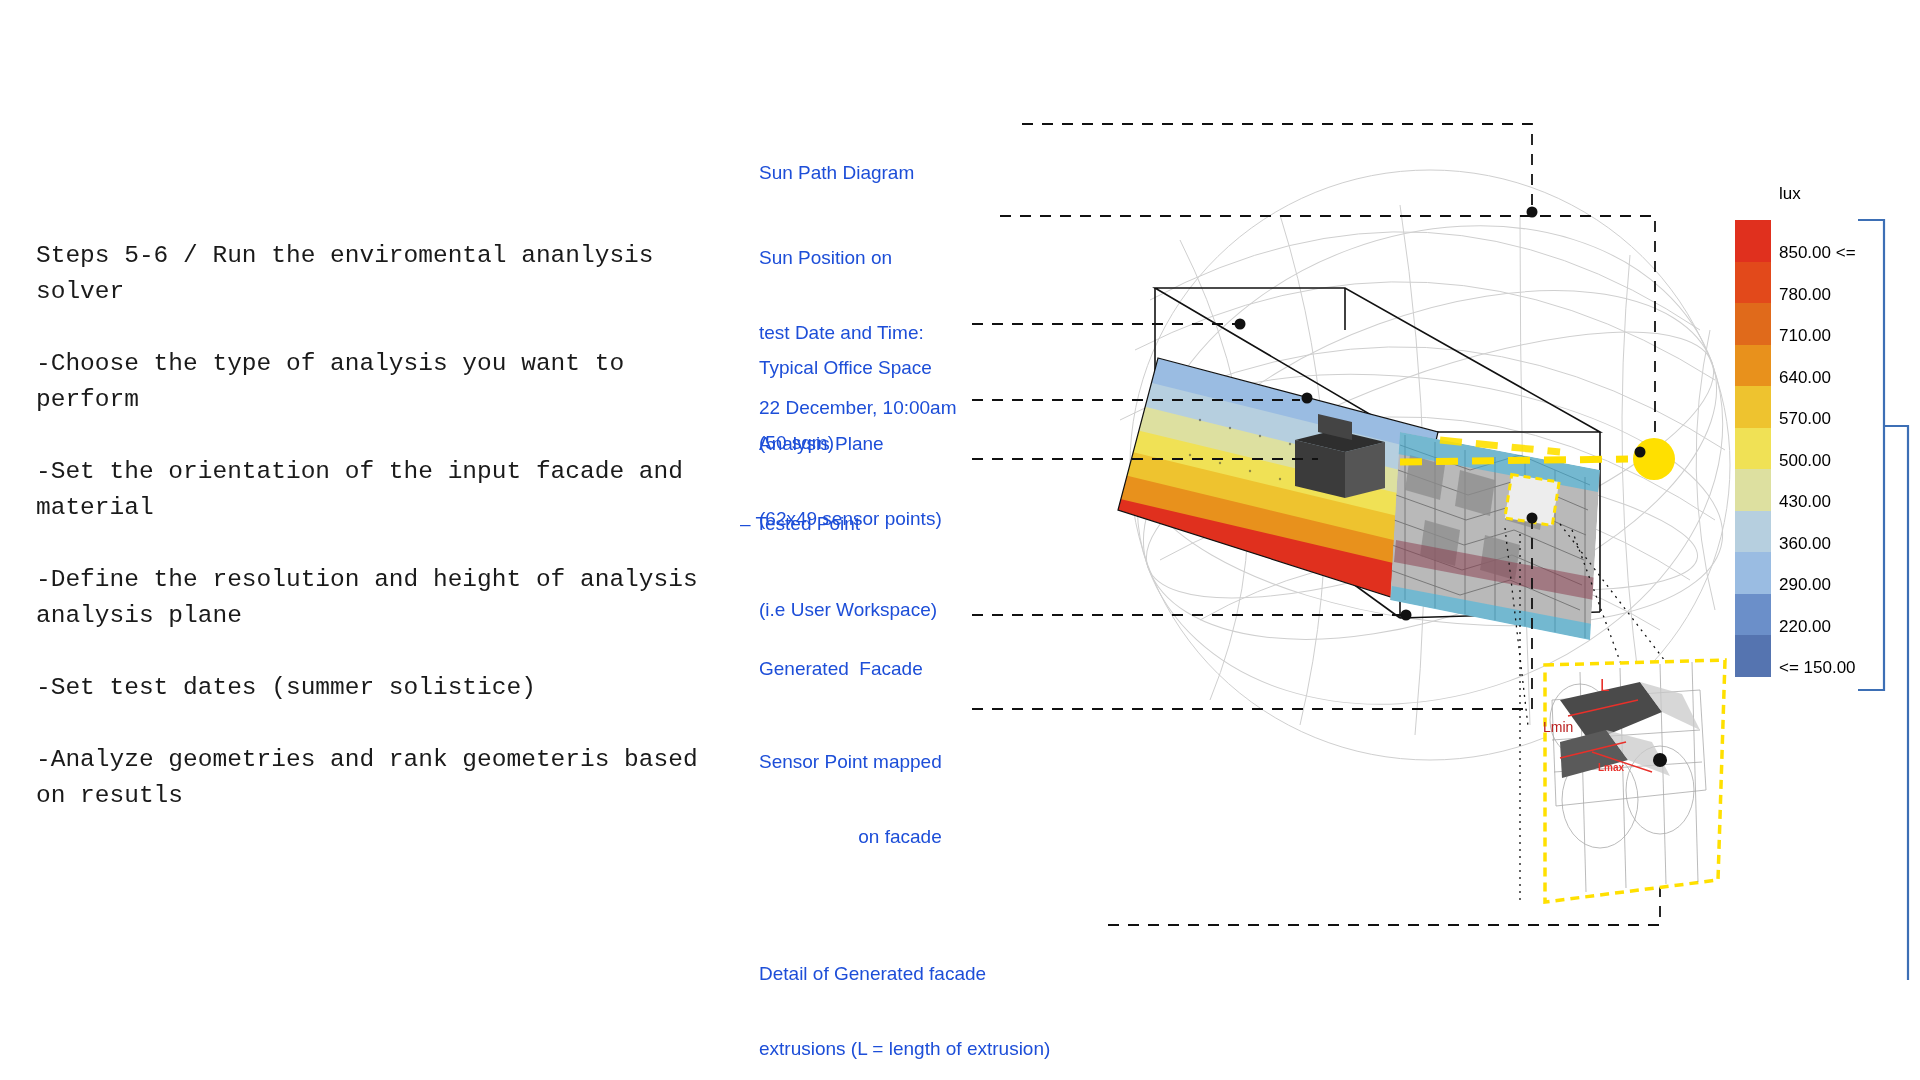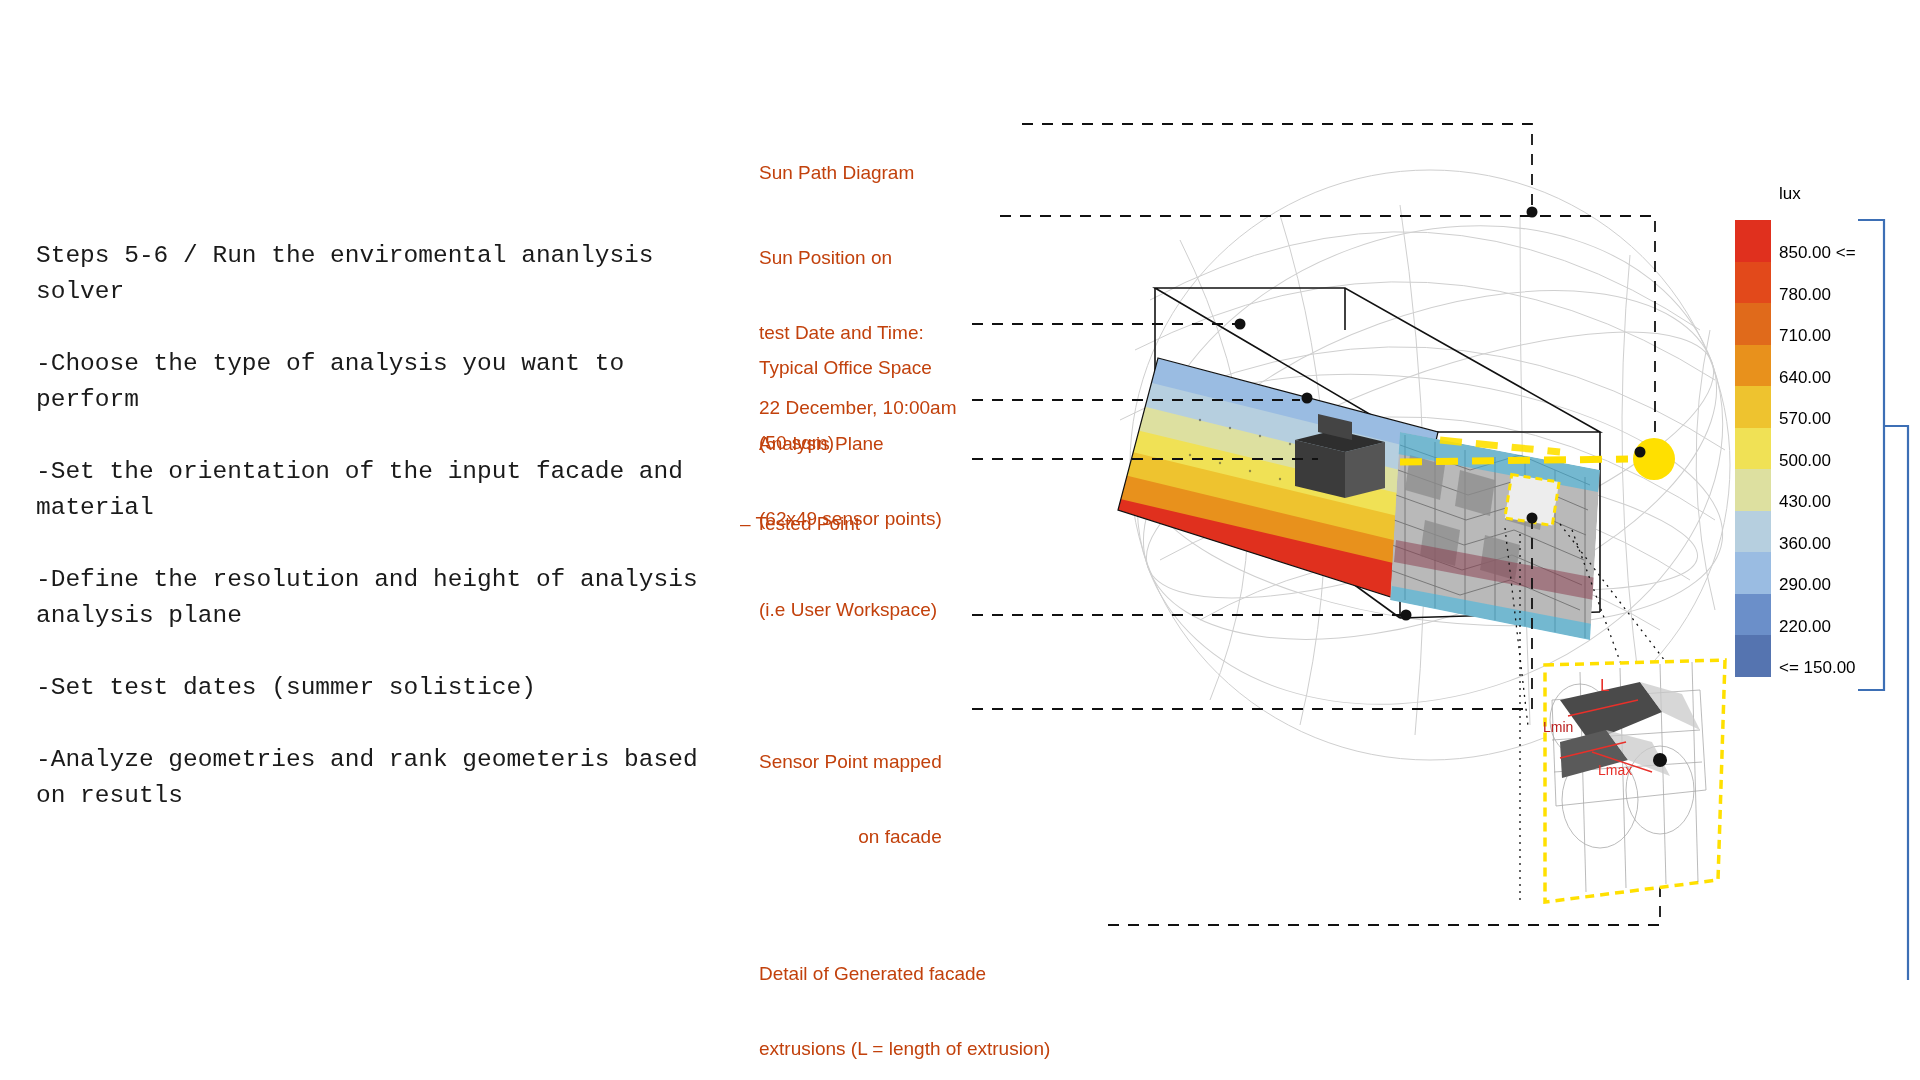--- a/index.html
+++ b/index.html
@@ -16,21 +16,21 @@
   }
   #steps-block {
     position:absolute; left:36px; top:238px; width:690px;
     font-family:"Liberation Mono","DejaVu Sans Mono",monospace;
     font-size:24.5px; line-height:36px; color:#1a1a1a;
   }
   #steps-block .step-heading { margin-bottom:36px; }
   #steps-block .step-item { margin-bottom:36px; }
 
   
-  .callout { position:absolute; font-size:19px; line-height:25px; color:#c2410c; white-space:pre; }
+  .callout { position:absolute; font-size:19px; line-height:25px; color:#1d4ed8; white-space:pre; }
 
   
   svg.overlay { position:absolute; left:0; top:0; width:1920px; height:1080px; pointer-events:none; }
 
   
   #legend { position:absolute; left:1735px; top:208px; width:180px; }
   #legend .legend-unit { position:absolute; left:44px; top:-24px; font-size:17px; }
   #legend .swatch-col { position:absolute; left:0; top:12px; width:36px; }
   #legend .swatch { width:36px; height:41.5px; display:block; }
   #legend .label-col { position:absolute; left:44px; top:4px; }
@@ -239,21 +239,21 @@
       <g stroke="#e8302a" stroke-width="1.4" fill="none">
         <line x1="1568" y1="716" x2="1638" y2="700"></line>
         <line x1="1560" y1="758" x2="1626" y2="742"></line>
         <line x1="1592" y1="752" x2="1652" y2="772"></line>
       </g>
     </g>
   </svg>
 
   <div style="position:absolute;left:1600px;top:676px;color:#e8302a;font-size:17px;">L</div>
   <div style="position:absolute;left:1543px;top:719px;color:#b91c1c;font-size:14px;">Lmin</div>
-  <div style="position:absolute;left:1598px;top:762px;color:#e8302a;font-size:14px;">Lmax</div>
+  <div style="position:absolute;left:1598px;top:762px;color:#e8302a;font-size:10px;font-weight:bold;">Lmax</div>
 
   <div class="callout" style="left:759px; top:110px;">
     <div>Sun Path Diagram</div>
   </div>
 
   <div class="callout" style="left:759px; top:195px;">
     <div>Sun Position on</div>
     <div>test Date and Time:</div>
     <div>22 December, 10:00am</div>
   </div>
@@ -266,20 +266,23 @@
   <div class="callout" style="left:759px; top:381px;">
     <div>Analysis Plane</div>
     <div>(62x49 sensor points)</div>
   </div>
 
   <div class="callout" style="left:740px; top:461px;">
     <div>– Tested Point</div>
     <div style="padding-left:19px;margin-top:11px;">(i.e User Workspace)</div>
   </div>
 
+  <div class="callout" style="left:759px; top:606px;">
+    <div>Generated  Facade</div>
+  </div>
 
   <div class="callout" style="left:759px; top:699px;text-align:right;">
     <div>Sensor Point mapped</div>
     <div>on facade</div>
   </div>
 
   <div class="callout" style="left:759px; top:911px;">
     <div>Detail of Generated facade</div>
     <div>extrusions (L = length of extrusion)</div>
   </div>

